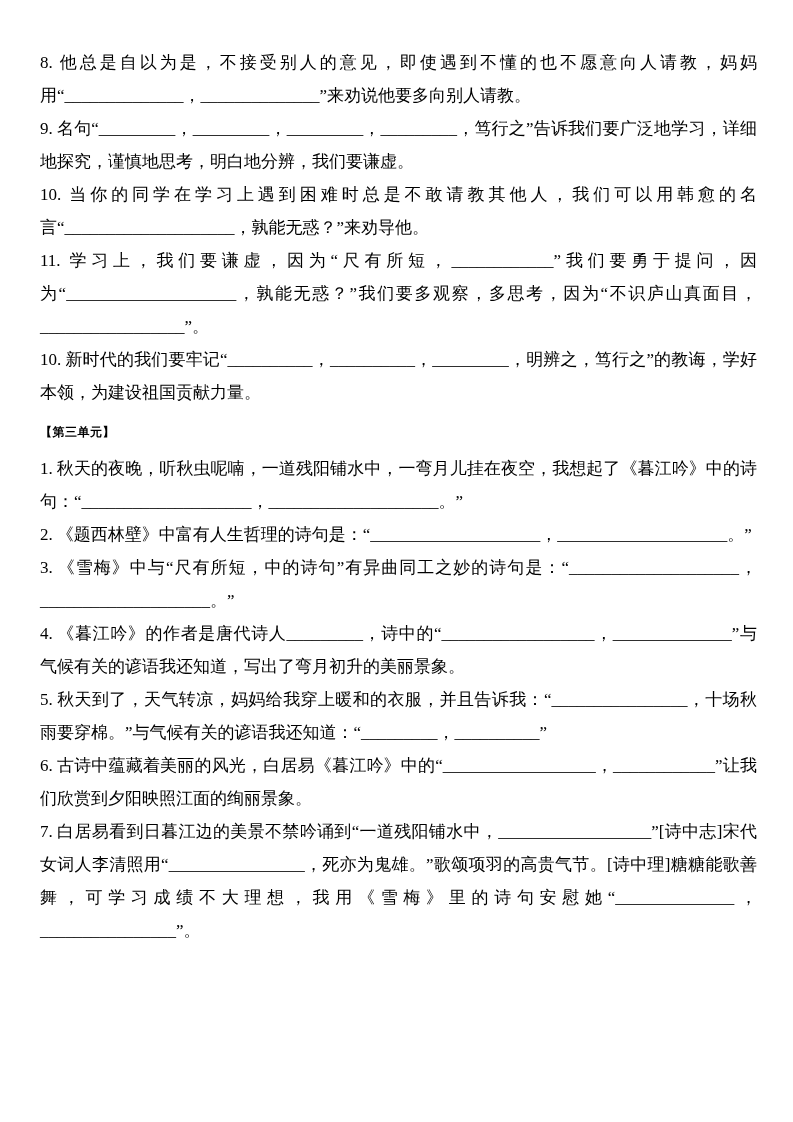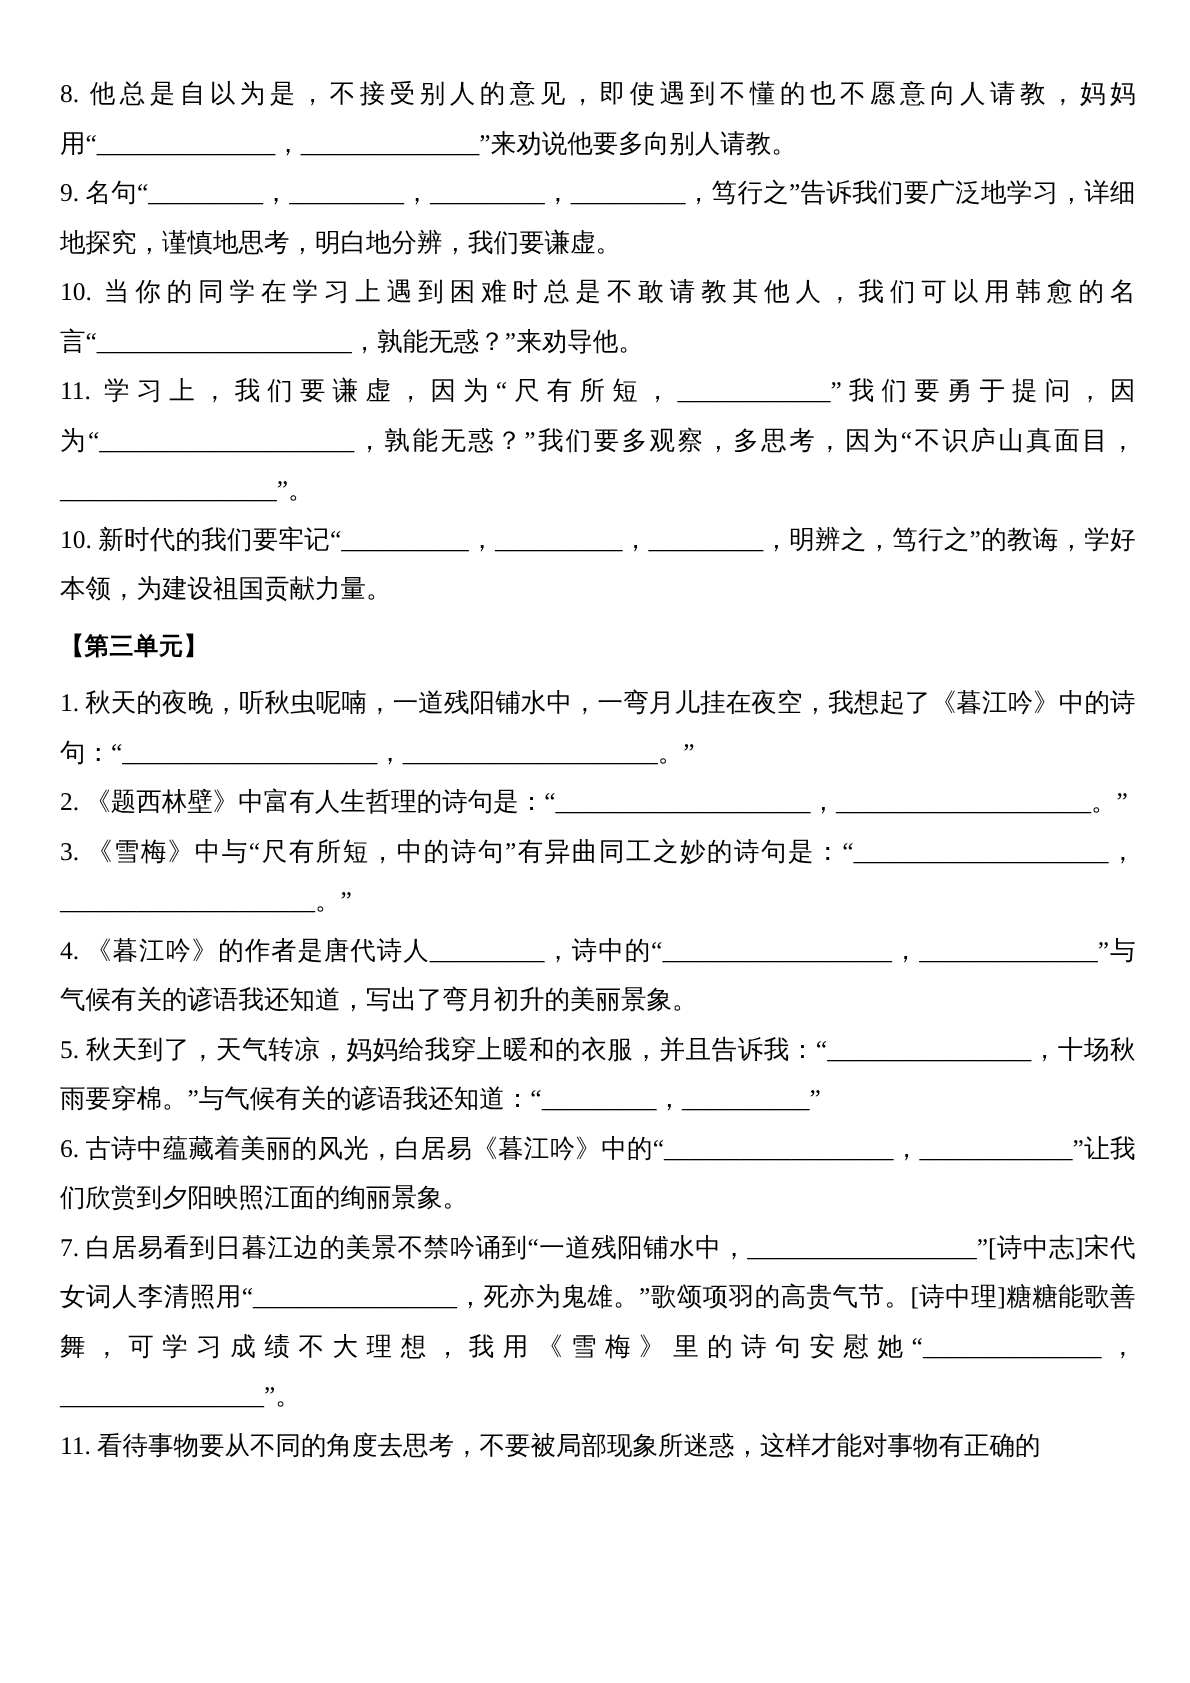--- a/index.html
+++ b/index.html
@@ -28,21 +28,21 @@
     text-align: justify;
     word-break: break-word;
   }
   .q .num {
     margin-right: 4px;
   }
   .section-header {
     margin: 6px 0 3px 0;
     font-family: "Liberation Sans", "DejaVu Sans", sans-serif;
     font-weight: bold;
-    font-size: 16px;
+    font-size: 12px;
     line-height: 34px;
     color: #000000;
     letter-spacing: 0.5px;
   }
 </style>
 </head>
 <body>
 
 <div class="page">
 
@@ -57,16 +57,15 @@
   <h2 class="section-header">【第三单元】</h2>
 
   <div>
     <p class="q"><span class="num">1.</span><span>秋天的夜晚，听秋虫呢喃，一道残阳铺水中，一弯月儿挂在夜空，我想起了《暮江吟》中的诗句：“____________________，____________________。”</span></p>
     <p class="q"><span class="num">2.</span><span>《题西林壁》中富有人生哲理的诗句是：“____________________，____________________。”</span></p>
     <p class="q"><span class="num">3.</span><span>《雪梅》中与“尺有所短，中的诗句”有异曲同工之妙的诗句是：“____________________，____________________。”</span></p>
     <p class="q"><span class="num">4.</span><span>《暮江吟》的作者是唐代诗人_________，诗中的“__________________，______________”与气候有关的谚语我还知道，写出了弯月初升的美丽景象。</span></p>
     <p class="q"><span class="num">5.</span><span>秋天到了，天气转凉，妈妈给我穿上暖和的衣服，并且告诉我：“________________，十场秋雨要穿棉。”与气候有关的谚语我还知道：“_________，__________”</span></p>
     <p class="q"><span class="num">6.</span><span>古诗中蕴藏着美丽的风光，白居易《暮江吟》中的“__________________，____________”让我们欣赏到夕阳映照江面的绚丽景象。</span></p>
     <p class="q"><span class="num">7.</span><span>白居易看到日暮江边的美景不禁吟诵到“一道残阳铺水中，__________________”[诗中志]宋代女词人李清照用“________________，死亦为鬼雄。”歌颂项羽的高贵气节。[诗中理]糖糖能歌善舞，可学习成绩不大理想，我用《雪梅》里的诗句安慰她“______________，________________”。</span></p>
-    <p class="q"><span class="num">11.</span><span>看待事物要从不同的角度去思考，不要被局部现象所迷惑，这样才能对事物有正确的</span></p>
   </div>
 
 </div>
 
 </body></html>

